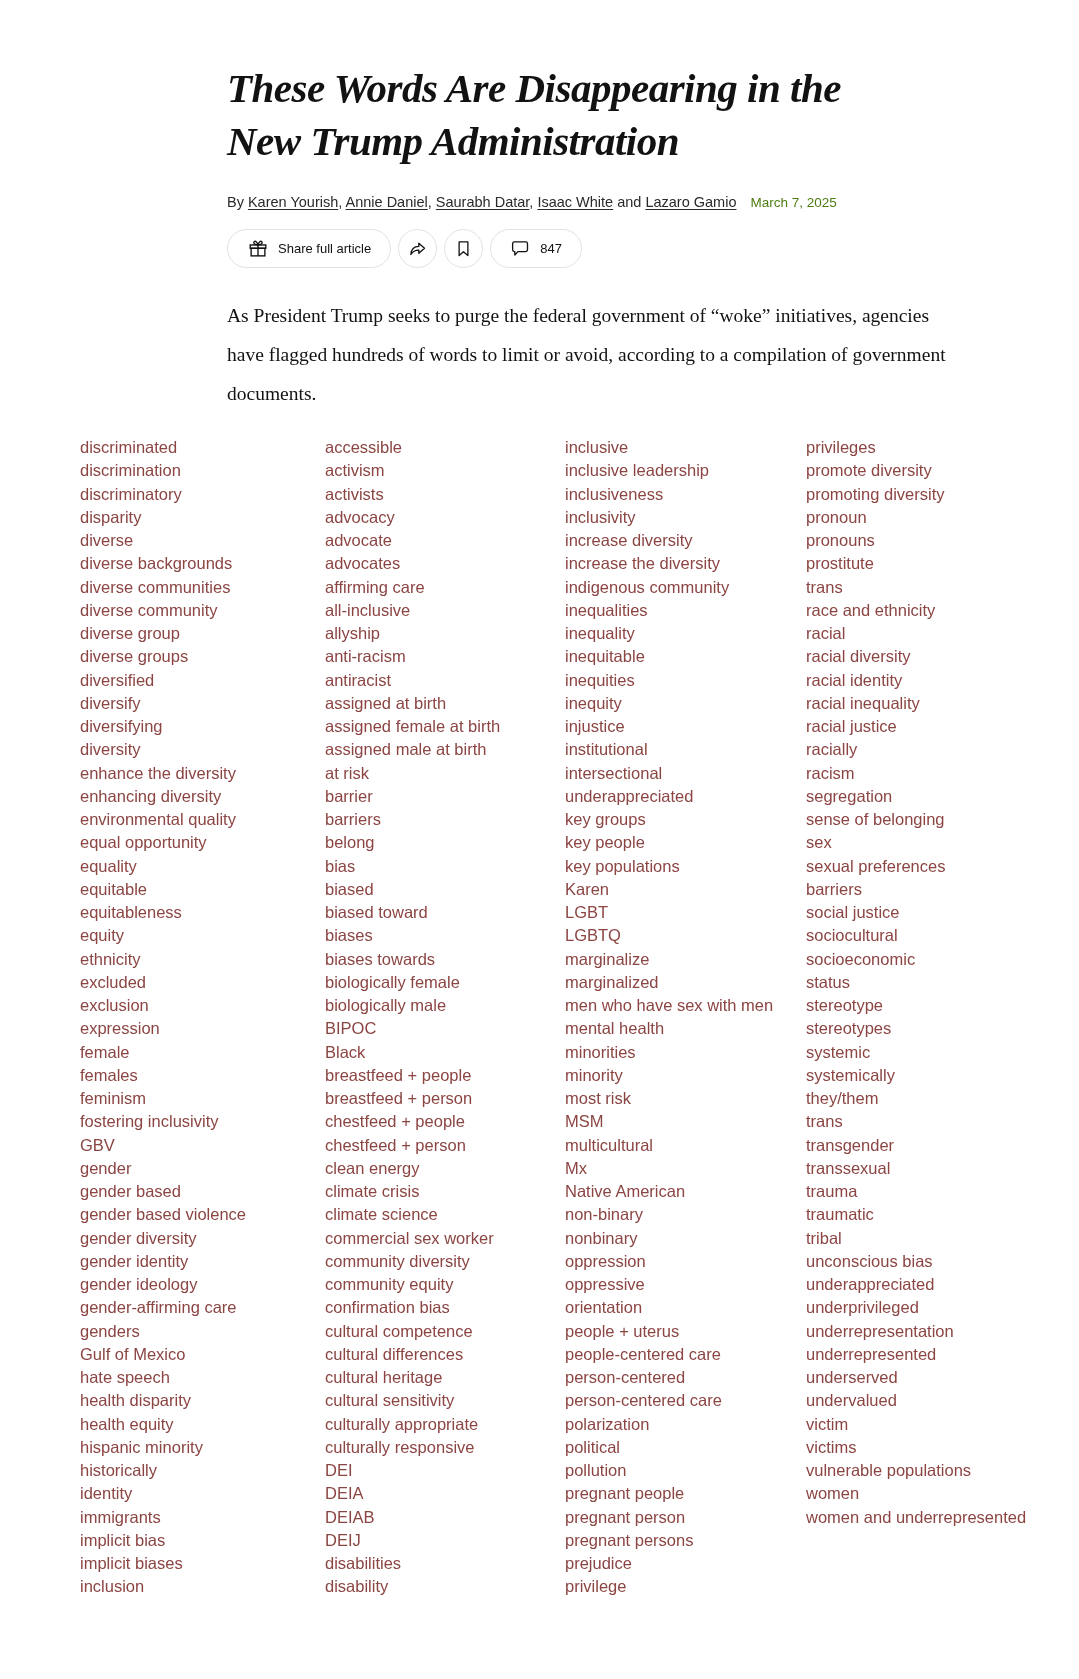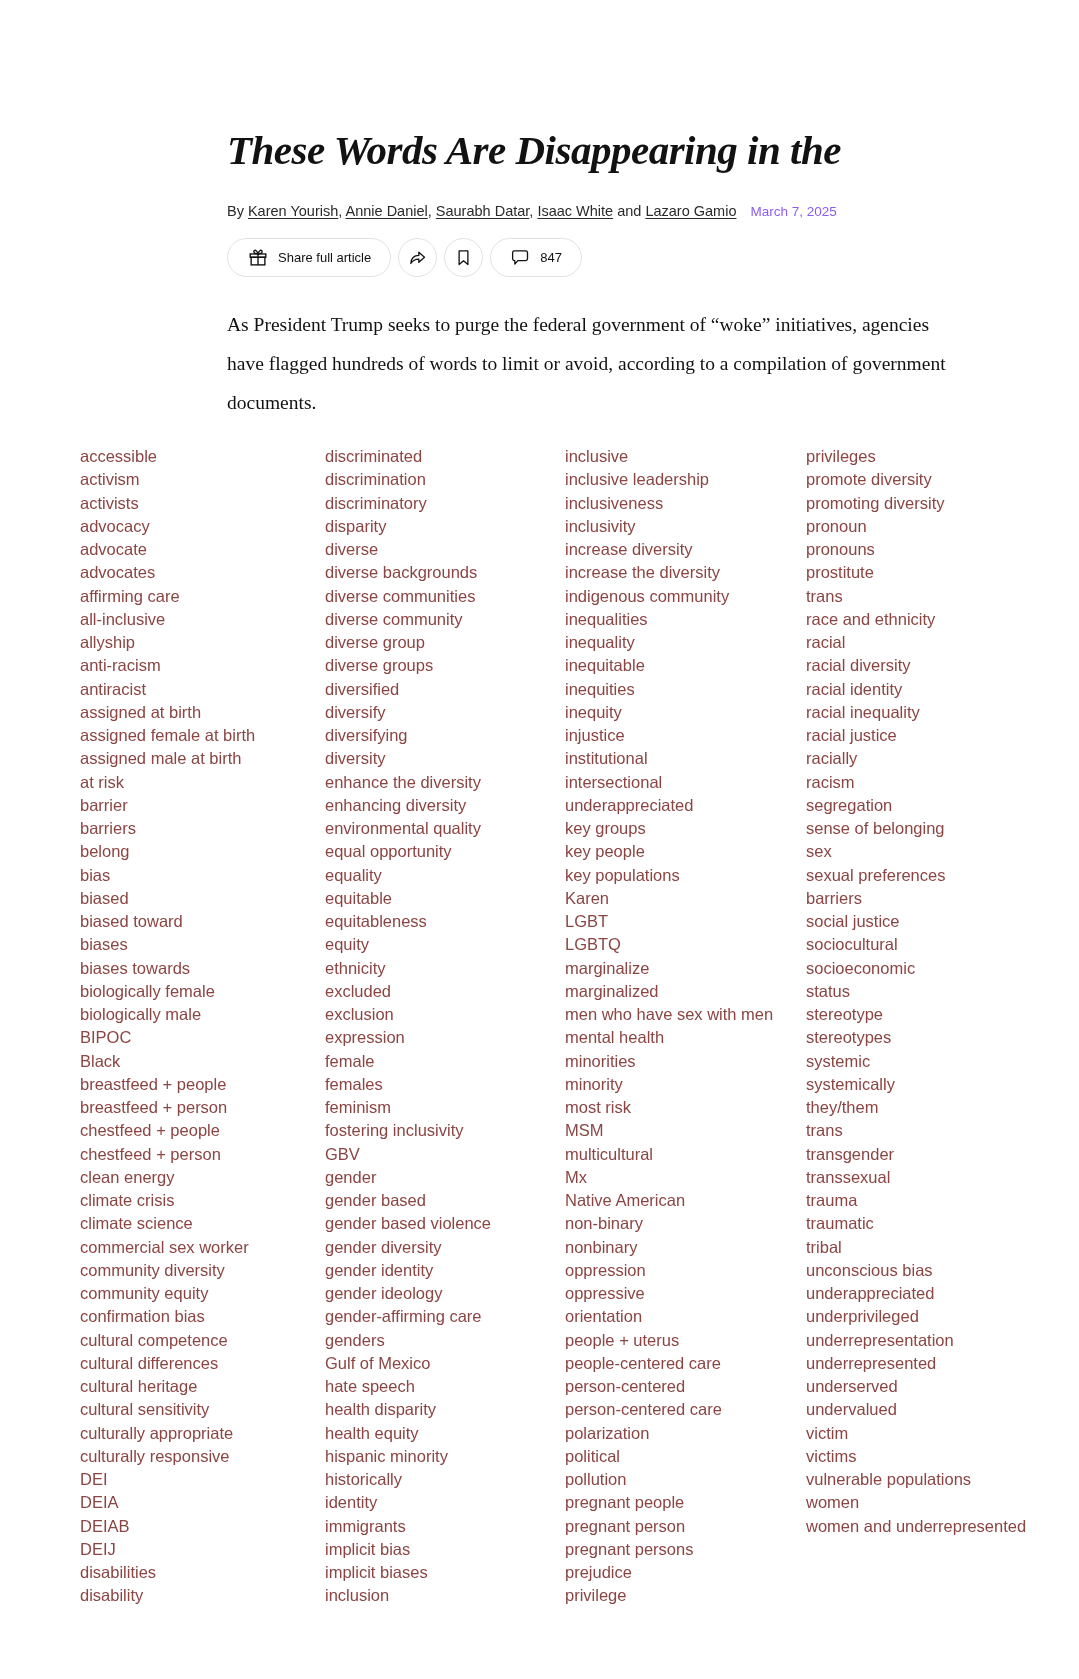--- a/index.html
+++ b/index.html
@@ -6,23 +6,22 @@
   body {
     width: 1079px;
     height: 1679px;
     background: #ffffff;
     overflow: hidden;
     font-family: "Liberation Sans", "DejaVu Sans", sans-serif;
     color: #121212;
     position: relative;
   }
   .header {
-    padding: 98px 0 0 227px;
+    padding: 62px 0 0 227px;
     width: 740px;
-    margin-top: 26px;
   }
   h1.headline {
     font-family: "Liberation Serif", "DejaVu Serif", serif;
     font-style: italic;
     font-weight: 700;
     font-size: 41px;
     line-height: 53px;
     letter-spacing: -0.5px;
     margin: 0;
     color: #121212;
@@ -35,21 +34,21 @@
     color: #2a2a2a;
     font-weight: 500;
   }
   .byline .author {
     text-decoration: underline;
     text-underline-offset: 2px;
     color: #2a2a2a;
     cursor: pointer;
   }
   .byline .date {
-    color: #8b5cf6;
+    color: #4d7c0f;
     font-weight: 400;
     font-size: 13.5px;
     margin-left: 14px;
   }
   .toolbar {
     display: flex;
     align-items: center;
     gap: 7px;
     margin-top: 16px;
   }
@@ -95,20 +94,21 @@
     color: var(--word-color, #8B4543);
     white-space: nowrap;
   }
 </style>
 </head>
 <body style="--word-color: #8B4543;">
 
 <div class="header">
   <h1 class="headline">
     <span class="hl">These Words Are Disappearing in the</span>
+    <span class="hl">New Trump Administration</span>
   </h1>
 
   <p class="byline"><span id="byline-segments"><span class="conn">By </span><span class="author">Karen Yourish</span><span class="conn">, </span><span class="author">Annie Daniel</span><span class="conn">, </span><span class="author">Saurabh Datar</span><span class="conn">, </span><span class="author">Isaac White</span><span class="conn"> and </span><span class="author">Lazaro Gamio</span></span><span class="date">March 7, 2025</span></p>
 
   <div class="toolbar">
     <button class="btn pill">
       <span>
         <svg width="22" height="22" viewBox="0 0 24 24" fill="none" stroke="#121212" stroke-width="1.5">
           <rect x="4.5" y="11.2" width="15" height="8.3"></rect>
           <rect x="3.5" y="7.6" width="17" height="3.6"></rect>
@@ -143,20 +143,72 @@
         </svg>
       </span>
       <span>847</span>
     </button>
   </div>
 
   <p class="intro">As President Trump seeks to purge the federal government of “woke” initiatives, agencies have flagged hundreds of words to limit or avoid, according to a compilation of government documents.</p>
 </div>
 
 <div class="word-grid" id="word-grid">
+    <div class="word-col">
+      <div class="word-item">discriminated</div>
+      <div class="word-item">discrimination</div>
+      <div class="word-item">discriminatory</div>
+      <div class="word-item">disparity</div>
+      <div class="word-item">diverse</div>
+      <div class="word-item">diverse backgrounds</div>
+      <div class="word-item">diverse communities</div>
+      <div class="word-item">diverse community</div>
+      <div class="word-item">diverse group</div>
+      <div class="word-item">diverse groups</div>
+      <div class="word-item">diversified</div>
+      <div class="word-item">diversify</div>
+      <div class="word-item">diversifying</div>
+      <div class="word-item">diversity</div>
+      <div class="word-item">enhance the diversity</div>
+      <div class="word-item">enhancing diversity</div>
+      <div class="word-item">environmental quality</div>
+      <div class="word-item">equal opportunity</div>
+      <div class="word-item">equality</div>
+      <div class="word-item">equitable</div>
+      <div class="word-item">equitableness</div>
+      <div class="word-item">equity</div>
+      <div class="word-item">ethnicity</div>
+      <div class="word-item">excluded</div>
+      <div class="word-item">exclusion</div>
+      <div class="word-item">expression</div>
+      <div class="word-item">female</div>
+      <div class="word-item">females</div>
+      <div class="word-item">feminism</div>
+      <div class="word-item">fostering inclusivity</div>
+      <div class="word-item">GBV</div>
+      <div class="word-item">gender</div>
+      <div class="word-item">gender based</div>
+      <div class="word-item">gender based violence</div>
+      <div class="word-item">gender diversity</div>
+      <div class="word-item">gender identity</div>
+      <div class="word-item">gender ideology</div>
+      <div class="word-item">gender-affirming care</div>
+      <div class="word-item">genders</div>
+      <div class="word-item">Gulf of Mexico</div>
+      <div class="word-item">hate speech</div>
+      <div class="word-item">health disparity</div>
+      <div class="word-item">health equity</div>
+      <div class="word-item">hispanic minority</div>
+      <div class="word-item">historically</div>
+      <div class="word-item">identity</div>
+      <div class="word-item">immigrants</div>
+      <div class="word-item">implicit bias</div>
+      <div class="word-item">implicit biases</div>
+      <div class="word-item">inclusion</div>
+    </div>
     <div class="word-col">
       <div class="word-item">accessible</div>
       <div class="word-item">activism</div>
       <div class="word-item">activists</div>
       <div class="word-item">advocacy</div>
       <div class="word-item">advocate</div>
       <div class="word-item">advocates</div>
       <div class="word-item">affirming care</div>
       <div class="word-item">all-inclusive</div>
       <div class="word-item">allyship</div>
@@ -194,72 +246,20 @@
       <div class="word-item">cultural heritage</div>
       <div class="word-item">cultural sensitivity</div>
       <div class="word-item">culturally appropriate</div>
       <div class="word-item">culturally responsive</div>
       <div class="word-item">DEI</div>
       <div class="word-item">DEIA</div>
       <div class="word-item">DEIAB</div>
       <div class="word-item">DEIJ</div>
       <div class="word-item">disabilities</div>
       <div class="word-item">disability</div>
-    </div>
-    <div class="word-col">
-      <div class="word-item">discriminated</div>
-      <div class="word-item">discrimination</div>
-      <div class="word-item">discriminatory</div>
-      <div class="word-item">disparity</div>
-      <div class="word-item">diverse</div>
-      <div class="word-item">diverse backgrounds</div>
-      <div class="word-item">diverse communities</div>
-      <div class="word-item">diverse community</div>
-      <div class="word-item">diverse group</div>
-      <div class="word-item">diverse groups</div>
-      <div class="word-item">diversified</div>
-      <div class="word-item">diversify</div>
-      <div class="word-item">diversifying</div>
-      <div class="word-item">diversity</div>
-      <div class="word-item">enhance the diversity</div>
-      <div class="word-item">enhancing diversity</div>
-      <div class="word-item">environmental quality</div>
-      <div class="word-item">equal opportunity</div>
-      <div class="word-item">equality</div>
-      <div class="word-item">equitable</div>
-      <div class="word-item">equitableness</div>
-      <div class="word-item">equity</div>
-      <div class="word-item">ethnicity</div>
-      <div class="word-item">excluded</div>
-      <div class="word-item">exclusion</div>
-      <div class="word-item">expression</div>
-      <div class="word-item">female</div>
-      <div class="word-item">females</div>
-      <div class="word-item">feminism</div>
-      <div class="word-item">fostering inclusivity</div>
-      <div class="word-item">GBV</div>
-      <div class="word-item">gender</div>
-      <div class="word-item">gender based</div>
-      <div class="word-item">gender based violence</div>
-      <div class="word-item">gender diversity</div>
-      <div class="word-item">gender identity</div>
-      <div class="word-item">gender ideology</div>
-      <div class="word-item">gender-affirming care</div>
-      <div class="word-item">genders</div>
-      <div class="word-item">Gulf of Mexico</div>
-      <div class="word-item">hate speech</div>
-      <div class="word-item">health disparity</div>
-      <div class="word-item">health equity</div>
-      <div class="word-item">hispanic minority</div>
-      <div class="word-item">historically</div>
-      <div class="word-item">identity</div>
-      <div class="word-item">immigrants</div>
-      <div class="word-item">implicit bias</div>
-      <div class="word-item">implicit biases</div>
-      <div class="word-item">inclusion</div>
     </div>
     <div class="word-col">
       <div class="word-item">inclusive</div>
       <div class="word-item">inclusive leadership</div>
       <div class="word-item">inclusiveness</div>
       <div class="word-item">inclusivity</div>
       <div class="word-item">increase diversity</div>
       <div class="word-item">increase the diversity</div>
       <div class="word-item">indigenous community</div>
       <div class="word-item">inequalities</div>

